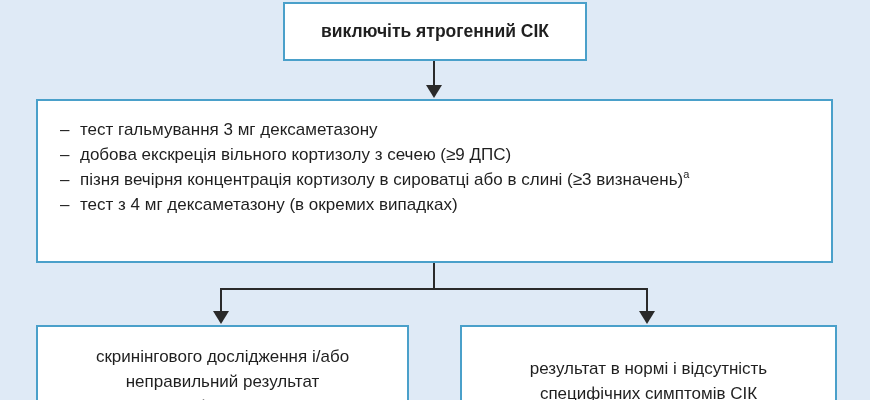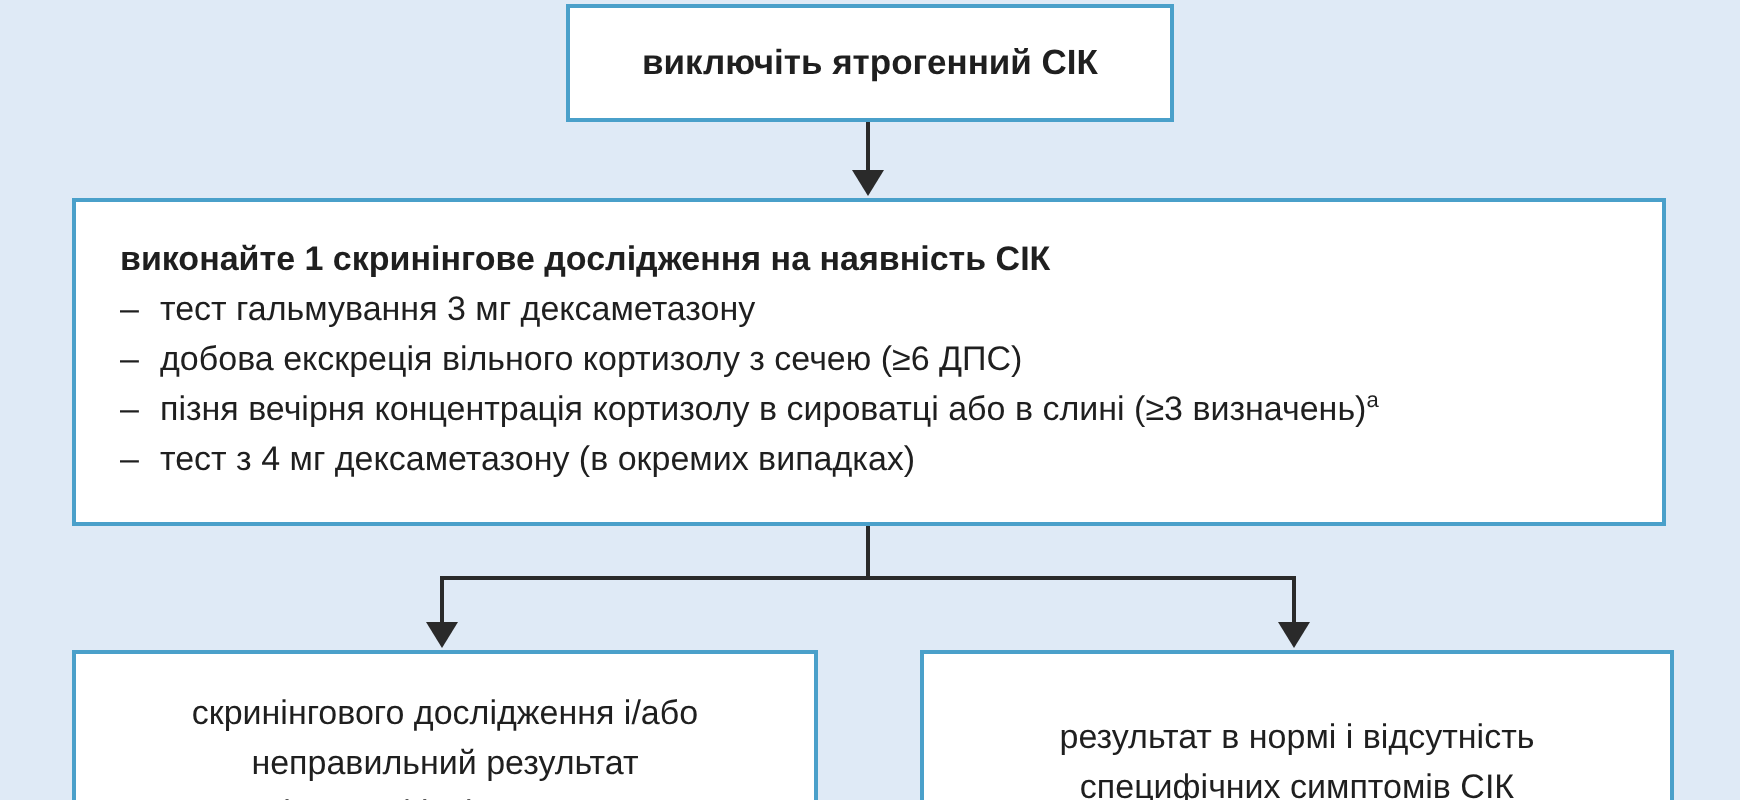--- a/index.html
+++ b/index.html
@@ -63,28 +63,27 @@
 <div class="stage">
 
   <div class="node node-exclude">
     <span>виключіть ятрогенний СІК</span>
   </div>
 
   <div class="conn v" style="left:433px; top:61px; height:26px;"></div>
   <div class="arrowhead" style="left:426px; top:85px;"></div>
 
   <div class="node node-screening">
-    <div class="title">виконайте 1 скринінгове дослідження на наявність СІК</div>
     <div class="item">
       <span class="dash">–</span>
       <span><span>тест гальмування 3 мг дексаметазону</span><sup class="fn"></sup></span>
     </div>
     <div class="item">
       <span class="dash">–</span>
-      <span><span>добова екскреція вільного кортизолу з сечею (≥6 ДПС)</span><sup class="fn"></sup></span>
+      <span><span>добова екскреція вільного кортизолу з сечею (≥9 ДПС)</span><sup class="fn"></sup></span>
     </div>
     <div class="item">
       <span class="dash">–</span>
       <span><span>пізня вечірня концентрація кортизолу в сироватці або в слині (≥3 визначень)</span><sup class="fn">а</sup></span>
     </div>
     <div class="item">
       <span class="dash">–</span>
       <span><span>тест з 4 мг дексаметазону (в окремих випадках)</span><sup class="fn"></sup></span>
     </div>
   </div>

